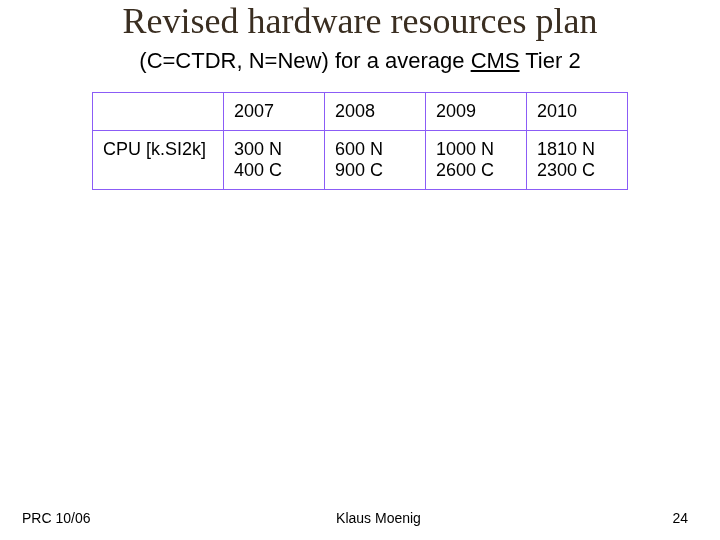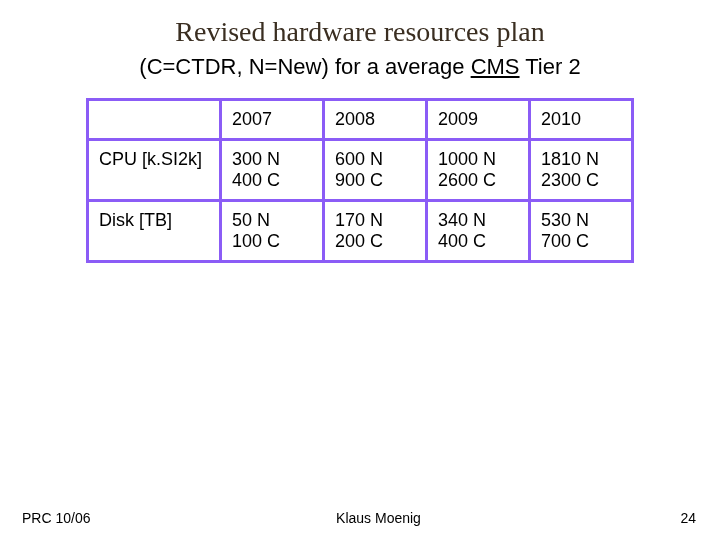--- a/index.html
+++ b/index.html
@@ -12,63 +12,62 @@
     color: #000;
   }
   .slide {
     position: relative;
     width: 720px;
     height: 540px;
     box-sizing: border-box;
   }
   .title {
     font-family: "Times New Roman", Times, serif;
-    font-size: 28px;
+    font-size: 36px;
     text-align: center;
     color: #3a2e21;
-    padding-top: 16px;
     font-weight: normal;
   }
   .subtitle {
     font-size: 22px;
     text-align: center;
     margin-top: 6px;
     font-weight: normal;
   }
   .subtitle .u { text-decoration: underline; margin-top: 16px; }
   .assumption {
     font-size: 22px;
     text-align: center;
     margin-top: 24px;
   }
   table.data {
     border-collapse: collapse;
     margin: 18px auto 0 auto;
   }
   table.data td, table.data th {
-    border: 3px solid #8b5cf6;
+    border: 1px solid #8b5cf6;
     padding: 8px 10px;
     font-size: 18px;
     text-align: left;
     vertical-align: top;
     font-weight: normal;
   }
   table.data td.year { min-width: 80px; }
   table.data td.rowhead { min-width: 110px; }
   .tape-q { color: #c00000; }
   .footer {
     position: absolute;
     bottom: 14px;
     left: 0;
     width: 720px;
     font-size: 14px;
   }
   .footer .left { position: absolute; left: 22px; bottom: 0; }
   .footer .center { text-align: center; padding-left: 37px; }
-  .footer .right { position: absolute; right: 24px; bottom: 0; }
+  .footer .right { position: absolute; right: 32px; bottom: 0; }
 </style>
 </head>
 <body>
 
 <div class="slide">
 
   <div class="title">Revised hardware resources plan</div>
 
   <div class="subtitle">
     <span>(C=CTDR, N=New)  for a average </span><span class="u">CMS</span><span> Tier 2</span>
@@ -98,39 +97,20 @@
       <td>
         <div>1000 N</div>
         <div>2600 C</div>
       </td>
       <td>
         <div>1810 N</div>
         <div>2300 C</div>
       </td>
     </tr>
 
-    <tr>
-      <td class="rowhead">Disk [TB]</td>
-      <td>
-        <div>50 N</div>
-        <div>100 C</div>
-      </td>
-      <td>
-        <div>170 N</div>
-        <div>200 C</div>
-      </td>
-      <td>
-        <div>340 N</div>
-        <div>400 C</div>
-      </td>
-      <td>
-        <div>530 N</div>
-        <div>700 C</div>
-      </td>
-    </tr>
 
   </tbody>
     </table>
 
   <div class="footer">
     <span class="left">PRC 10/06</span>
     <div class="center">Klaus Moenig</div>
     <span class="right">24</span>
   </div>
 

